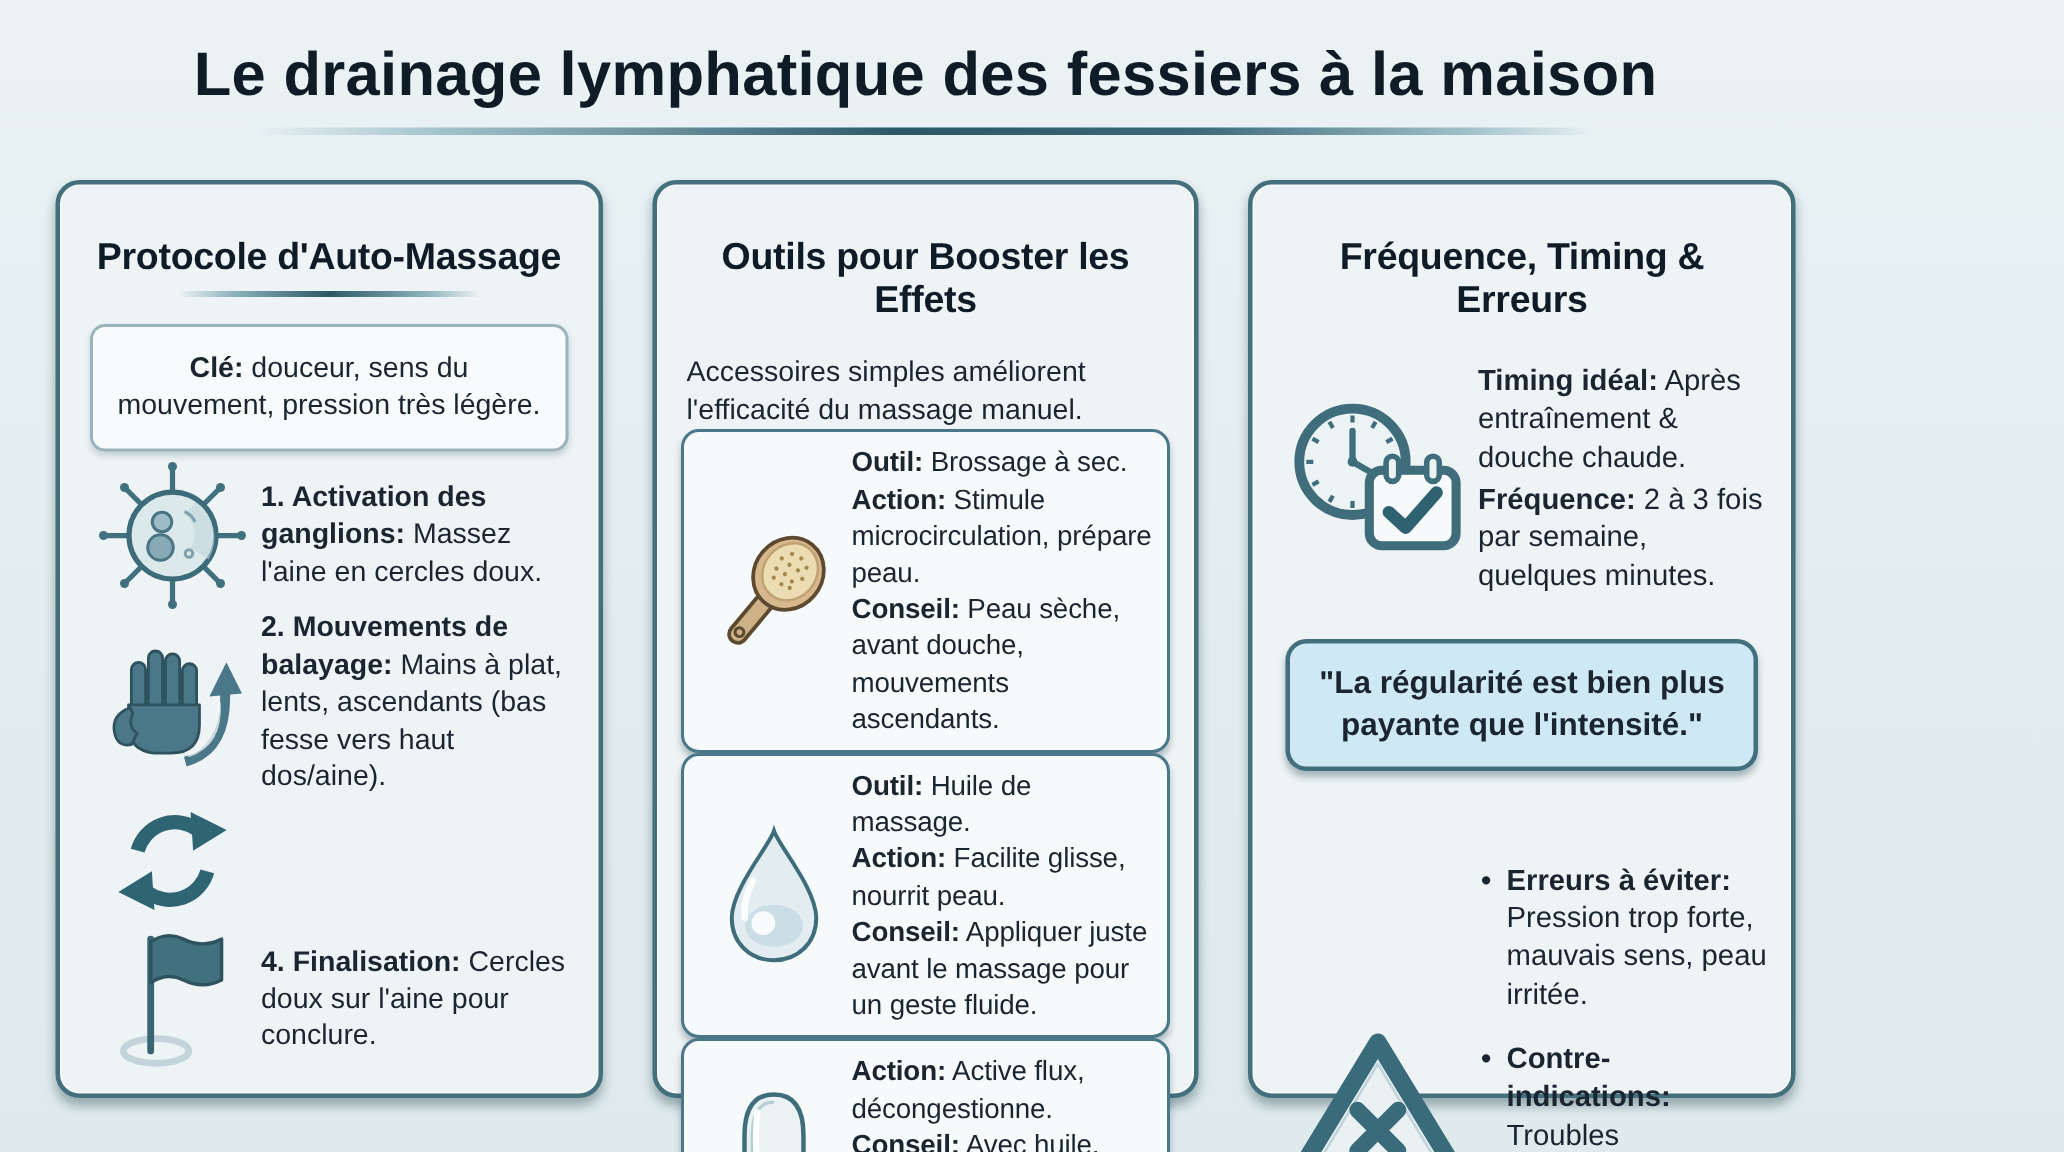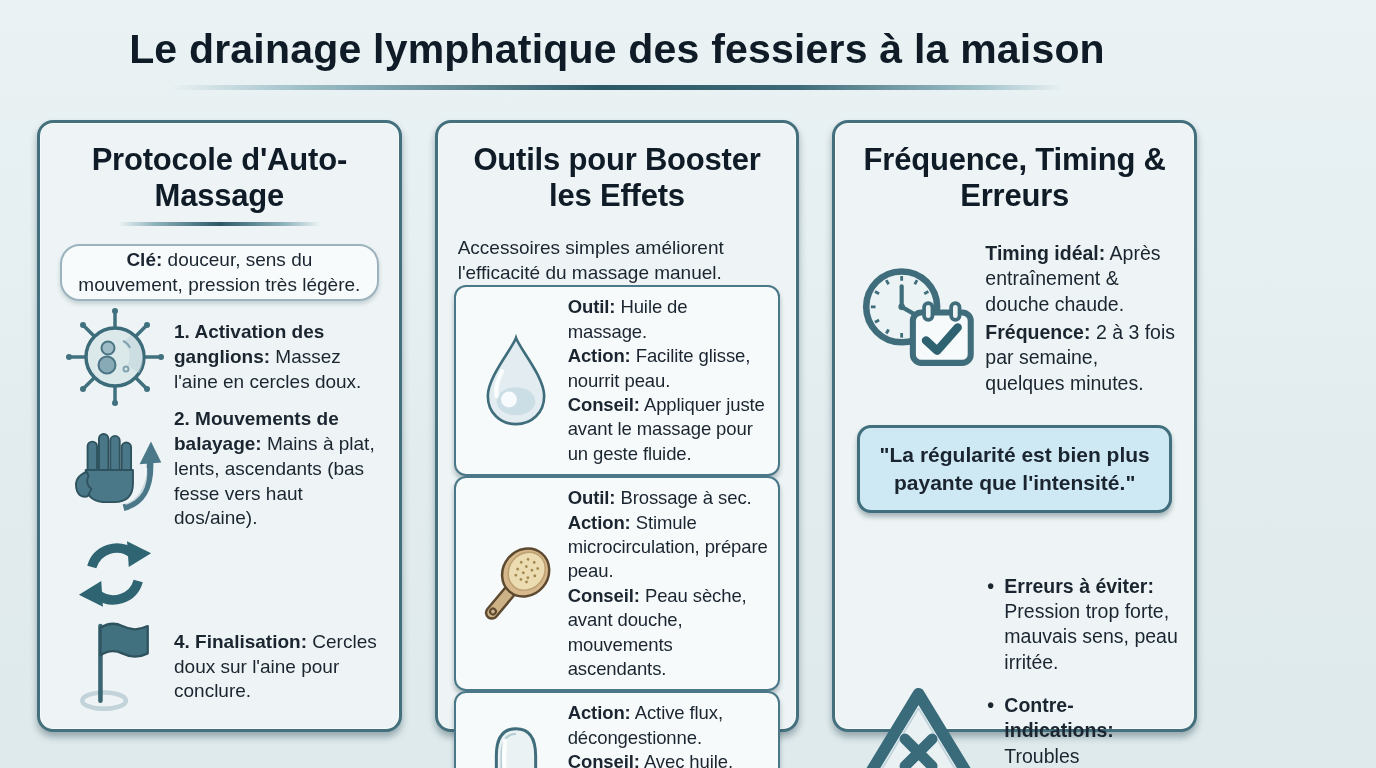--- a/index.html
+++ b/index.html
@@ -16,30 +16,30 @@
     width:892px; height:5px; margin:12px auto 0; border-radius:3px;
     background:linear-gradient(90deg, rgba(120,155,165,0) 0%, #9dbfc8 15%, #2c5866 48%, #3c6977 70%, #9dbfc8 90%, rgba(120,155,165,0) 100%);
   }
 
   .columns { display:flex; gap:33px; margin:30px 37px 0; height:612px; }
   .panel {
     flex:1; background:#eef4f5; border:3px solid #44707e; border-radius:16px;
     box-shadow:0 5px 7px rgba(30,62,76,.38), inset 0 0 0 1px rgba(255,255,255,.55);
     padding:14px 16px 12px; display:flex; flex-direction:column;
   }
-  .panel h2 { text-align:center; font-size:31px; font-weight:800; color:#0f1b26; letter-spacing:-.2px; margin-top:5px; }
+  .panel h2 { text-align:center; font-size:25px; font-weight:800; color:#0f1b26; letter-spacing:-.2px; margin-top:20px; }
   .h-rule {
     height:4px; width:62%; margin:8px auto 0; border-radius:2px;
     background:linear-gradient(90deg, rgba(120,155,165,0) 0%, #8fb4bd 18%, #2c5866 50%, #8fb4bd 82%, rgba(120,155,165,0) 100%);
   }
 
   
   .key-box {
-    margin:18px 4px 0; background:#f8fbfc; border:2px solid #9cb3bd; border-radius:20px;
-    padding:2px 12px; text-align:center; font-size:19px; line-height:1.3;
+    margin:18px 4px 0; background:#f8fbfc; border:2px solid #9cb3bd; border-radius:10px;
+    padding:16px 12px; text-align:center; font-size:19px; line-height:1.3;
     box-shadow:0 3px 4px rgba(50,85,100,.22);
   }
   .steps { flex:1; display:flex; flex-direction:column; justify-content:space-evenly; margin-top:6px; }
   .step { display:flex; align-items:center; }
   .step-icon { width:118px; flex:none; display:flex; justify-content:center; align-items:center; }
   .step-text { font-size:19px; line-height:1.3; padding-right:2px; }
   b.lbl { font-weight:bold; }
 
   
   .intro { font-size:19px; line-height:1.3; margin:14px 4px 0; }
@@ -180,36 +180,20 @@
 
     <section class="panel">
       <h2>Outils pour Booster les Effets</h2>
       <div class="h-rule"></div>
       <p class="intro">Accessoires simples améliorent l'efficacité du massage manuel.</p>
 
       <div class="tools">
 
         <div class="tool-box">
           <span class="tool-icon">
-            <svg width="88" height="100" viewBox="0 0 100 110">
-              <path d="M50,6 C46,18 18,50 18,72 C18,91 32,104 50,104 C68,104 82,91 82,72 C82,50 54,18 50,6 Z" fill="#e3edf1" stroke="#3f6d7b" stroke-width="3"></path>
-              <ellipse cx="50" cy="78" rx="22" ry="16" fill="#c6d9e2" opacity=".8"></ellipse>
-              <circle cx="42" cy="76" r="9" fill="#fdfeff" opacity=".9"></circle>
-              <path d="M34,44 Q26,60 28,72" stroke="#ffffff" stroke-width="5" fill="none" opacity=".85" stroke-linecap="round"></path>
-            </svg>
-          </span>
-          <div class="tool-text">
-            <div class="t-row"><b class="lbl">Outil:</b> <span>Huile de massage.</span></div>
-            <div class="t-row"><b class="lbl">Action:</b> <span>Facilite glisse, nourrit peau.</span></div>
-            <div class="t-row"><b class="lbl">Conseil:</b> <span>Appliquer juste avant le massage pour un geste fluide.</span></div>
-          </div>
-        </div>
-
-        <div class="tool-box">
-          <span class="tool-icon">
             <svg width="100" height="108" viewBox="0 0 120 120">
               <g transform="rotate(40 60 60)">
                 <rect x="53" y="66" width="14" height="46" rx="7" fill="#cdb287" stroke="#5d4930" stroke-width="3"></rect>
                 <circle cx="60" cy="103" r="3.5" fill="none" stroke="#5d4930" stroke-width="2.5"></circle>
                 <ellipse cx="60" cy="42" rx="27" ry="30" fill="#d6b88c" stroke="#5d4930" stroke-width="3"></ellipse>
                 <ellipse cx="60" cy="40" rx="21" ry="24" fill="#ecdcb2" stroke="#bfa273" stroke-width="2"></ellipse>
                 <g fill="#a38850">
                   <circle cx="52" cy="28" r="1.7"></circle>
                     <circle cx="60" cy="26" r="1.7"></circle>
                     <circle cx="68" cy="29" r="1.7"></circle>
@@ -224,20 +208,36 @@
                     <circle cx="61" cy="52" r="1.7"></circle>
                   <circle cx="68" cy="50" r="1.7"></circle>
                 </g>
               </g>
             </svg>
           </span>
           <div class="tool-text">
             <div class="t-row"><b class="lbl">Outil:</b> <span>Brossage à sec.</span></div>
             <div class="t-row"><b class="lbl">Action:</b> <span>Stimule microcirculation, prépare peau.</span></div>
             <div class="t-row"><b class="lbl">Conseil:</b> <span>Peau sèche, avant douche, mouvements ascendants.</span></div>
+          </div>
+        </div>
+
+        <div class="tool-box">
+          <span class="tool-icon">
+            <svg width="88" height="100" viewBox="0 0 100 110">
+              <path d="M50,6 C46,18 18,50 18,72 C18,91 32,104 50,104 C68,104 82,91 82,72 C82,50 54,18 50,6 Z" fill="#e3edf1" stroke="#3f6d7b" stroke-width="3"></path>
+              <ellipse cx="50" cy="78" rx="22" ry="16" fill="#c6d9e2" opacity=".8"></ellipse>
+              <circle cx="42" cy="76" r="9" fill="#fdfeff" opacity=".9"></circle>
+              <path d="M34,44 Q26,60 28,72" stroke="#ffffff" stroke-width="5" fill="none" opacity=".85" stroke-linecap="round"></path>
+            </svg>
+          </span>
+          <div class="tool-text">
+            <div class="t-row"><b class="lbl">Outil:</b> <span>Huile de massage.</span></div>
+            <div class="t-row"><b class="lbl">Action:</b> <span>Facilite glisse, nourrit peau.</span></div>
+            <div class="t-row"><b class="lbl">Conseil:</b> <span>Appliquer juste avant le massage pour un geste fluide.</span></div>
           </div>
         </div>
 
         <div class="tool-box">
           <span class="tool-icon">
             <svg width="94" height="100" viewBox="0 0 110 110">
               <path d="M32,80 L32,48 Q32,16 55,16 Q78,16 78,48 L78,80 Z" fill="#eaf2f4" stroke="#3f6d7b" stroke-width="3.5" stroke-linejoin="round"></path>
               <path d="M38,78 L38,48 Q38,22 55,22" stroke="#b7cdd4" stroke-width="2.5" fill="none"></path>
               <ellipse cx="55" cy="84" rx="33" ry="11" fill="#e2edf0" stroke="#3f6d7b" stroke-width="3.5"></ellipse>
               <ellipse cx="55" cy="84" rx="22" ry="6" fill="#f2f8f9" stroke="#9cb6bf" stroke-width="2"></ellipse>

